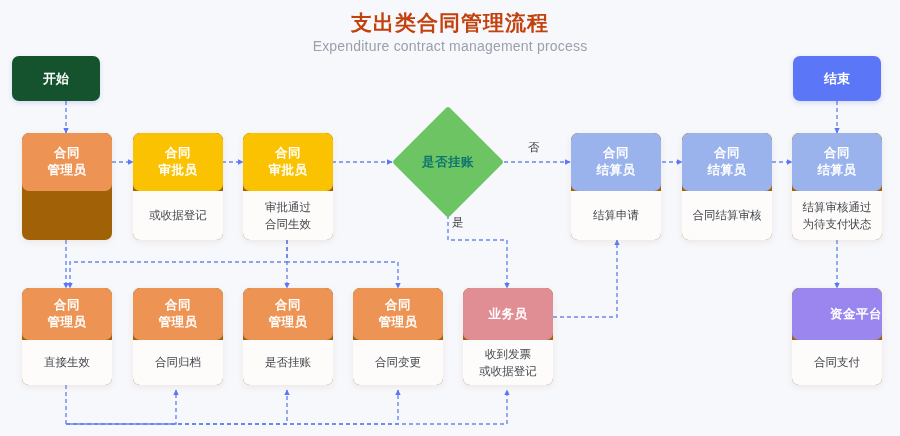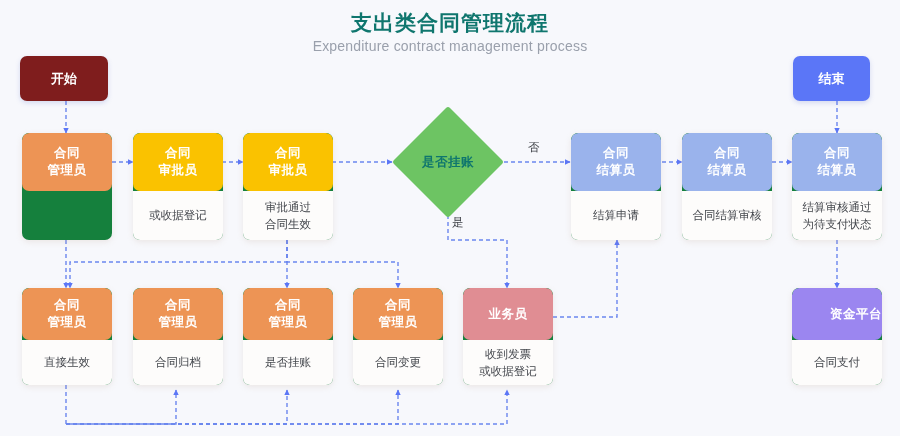--- a/index.html
+++ b/index.html
@@ -7,21 +7,21 @@
     width: 900px; height: 436px;
     background: #f7f8fc;
     font-family: "Liberation Sans", "DejaVu Sans", sans-serif;
     overflow: hidden;
   }
   #canvas { position: relative; width: 900px; height: 436px; }
 
   
   .title-block { position: absolute; left: 0; top: 8px; width: 900px; text-align: center; }
   .title-main {
-    font-size: 21px; font-weight: bold; color: #0f766e;
+    font-size: 21px; font-weight: bold; color: #c2410c;
     letter-spacing: 1px; line-height: 30px;
   }
   .title-sub {
     font-size: 14px; color: #9aa0ac; line-height: 16px; letter-spacing: .2px;
   }
 
   
   #wires { position: absolute; left: 0; top: 0; width: 900px; height: 436px; }
 
   
@@ -29,21 +29,21 @@
 
   .term {                       
     border-radius: 7px;
     display: flex; align-items: center; justify-content: center;
     color: #ffffff; font-size: 13px; font-weight: bold;
     box-shadow: 0 2px 5px rgba(90,110,200,.22);
   }
 
   .card {
     border-radius: 7px;
-    background: #15803d;
+    background: #a16207;
     box-shadow: 0 2px 6px rgba(190,160,140,.20);
     overflow: hidden;
     display: flex; flex-direction: column;
   }
   .card-head {
     border-radius: 7px;
     display: flex; flex-direction: column;
     align-items: center; justify-content: center;
     color: #ffffff; font-size: 12.5px; font-weight: bold;
     line-height: 17px; letter-spacing: .5px;
@@ -123,25 +123,25 @@
       <path d="M66,385 L66,424 L176,424 L176,390"></path>
       <path d="M66,424 L287,424 L287,390"></path>
       <path d="M66,424 L398,424 L398,390"></path>
       <path d="M66,424 L507,424 L507,390"></path>
     </g>
   </svg>
 
   <div class="edge-label" style="left:528px; top:140px;">否</div>
   <div class="edge-label" style="left:452px; top:215px;">是</div>
 
-  <div class="node term" style="left:20px; top:56px; width:88px; height:45px; background:#7f1d1d;font-family:Liberation Serif, serif;">
+  <div class="node term" style="left:12px; top:56px; width:88px; height:45px; background:#14532d;font-family:Liberation Serif, serif;">
     <span>开始</span>
   </div>
 
-  <div class="node term" style="left:793px; top:56px; width:77px; height:45px; background:#5b76f7;">
+  <div class="node term" style="left:793px; top:56px; width:88px; height:45px; background:#5b76f7;">
     <span>结束</span>
   </div>
 
   <div class="diamond-wrap" style="left:392px; top:106px; width:112px; height:112px;">
     <div class="diamond-shape" style="background:#6dc463;"></div>
     <div class="diamond-label">是否挂账</div>
   </div>
 
   <div class="node card" style="left:22px; top:133px; width:90px; height:107px;">
     <div class="card-head" style="height:58px; background:#ed9455;">

